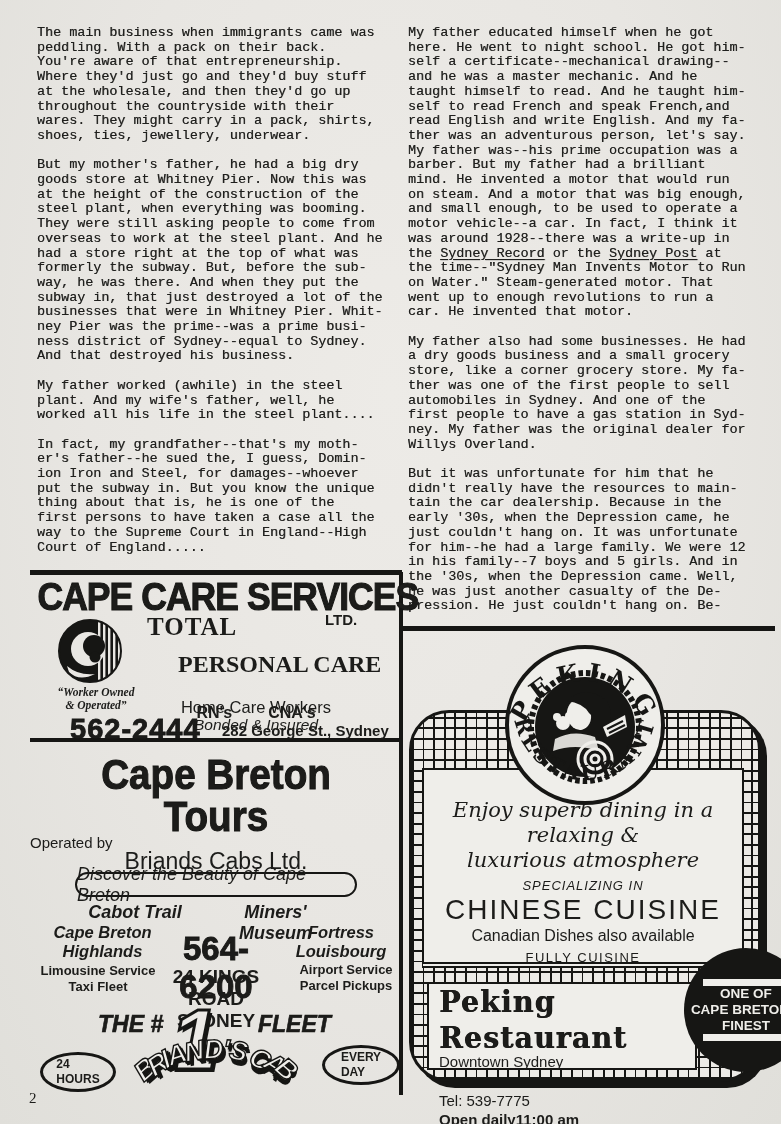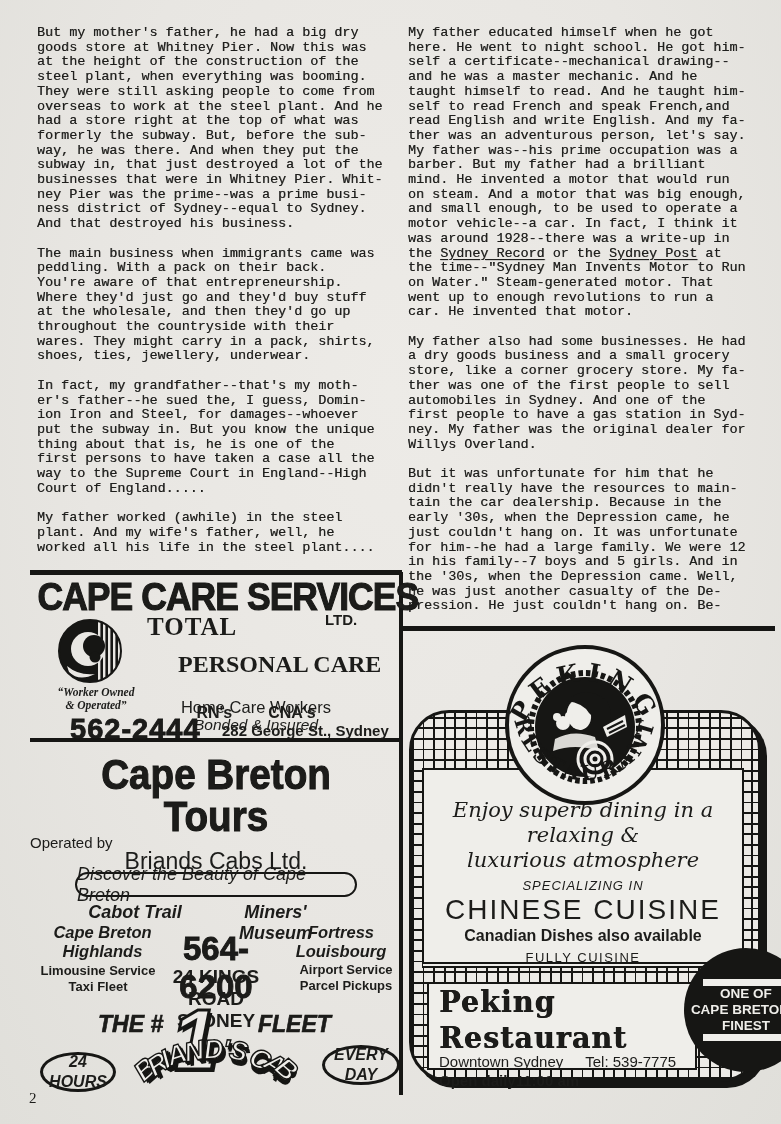--- a/index.html
+++ b/index.html
@@ -54,93 +54,93 @@
   .t-addr{position:absolute;left:120px;top:220px;width:132px;text-align:center;font-weight:bold;font-size:19px;line-height:1.15;white-space:pre-line;}
   .t-svcr{left:260px;top:216px;width:112px;}
   .t-fleet{position:absolute;top:265px;font-style:italic;font-weight:bold;font-size:23px;-webkit-text-stroke:0.6px #151513;}
   .t-fleet-pre{left:68px;} .t-fleet-post{left:228px;}
   .t-one{position:absolute;left:140px;top:253px;font-weight:bold;font-size:86px;line-height:0.95;font-style:italic;
     color:#eceae6;-webkit-text-stroke:3px #161614;text-shadow:3px 3px 0 #161614;}
   .t-arc{position:absolute;left:86px;top:288px;width:200px;display:flex;justify-content:center;align-items:flex-start;}
   .t-arc span{display:inline-block;font-style:italic;font-weight:bold;font-size:27px;color:#efeeea;
     -webkit-text-stroke:1.4px #151513;text-shadow:2px 3px 0 #151513,3px 5px 0 #151513;}
   .t-oval{position:absolute;border:3px solid #161614;border-radius:50%;display:flex;align-items:center;justify-content:center;
-    text-align:center;font-weight:bold;font-size:16px;line-height:1.25;white-space:pre-line;box-sizing:border-box;font-style:italic;}
+    text-align:left;font-weight:bold;font-size:12px;line-height:1.25;white-space:pre-line;box-sizing:border-box;}
   .t-oval-l{left:10px;top:306px;width:76px;height:40px;}
   .t-oval-r{left:292px;top:299px;width:78px;height:40px;}
   
   .ad-peking{position:absolute;left:403px;top:626px;width:372px;height:488px;border-top:5px solid #161614;box-sizing:border-box;}
   .p-grid{position:absolute;left:6px;top:79px;width:352px;height:372px;box-sizing:border-box;
     border:3px solid #161614;border-radius:40px;background-color:#eceae6;
     background-image:repeating-linear-gradient(0deg,#161614 0,#161614 1.8px,transparent 1.8px,transparent 10.6px),
                      repeating-linear-gradient(90deg,#161614 0,#161614 1.8px,transparent 1.8px,transparent 10.6px);
     box-shadow:6px 6px 0 #161614;}
   .p-white{position:absolute;left:19px;top:137px;width:322px;height:200px;background:#efeeea;
     border:2px solid #161614;border-bottom:6px double #161614;box-sizing:border-box;z-index:2;
     text-align:center;padding-top:28px;}
   .p-script{font-family:"DejaVu Serif",serif;font-style:italic;font-size:21px;line-height:25px;}
   .p-spec{font-style:italic;font-size:13px;letter-spacing:1px;margin-top:5px;}
   .p-cuisine{font-size:28px;letter-spacing:2px;margin-top:1px;}
-  .p-canadian{font-weight:bold;font-size:16px;margin-top:1px;}
+  .p-canadian{font-weight:normal;font-size:16px;margin-top:1px;}
   .p-licensed{font-size:13px;letter-spacing:1.5px;margin-top:5px;}
   .p-takeout{font-weight:bold;font-size:14.5px;margin-top:14px;}
   .p-cards{font-size:12.5px;margin-top:6px;}
   .p-logo{position:absolute;left:100px;top:12px;z-index:3;}
   .p-addrbox{position:absolute;left:24px;top:351px;width:270px;height:88px;background:#efeeea;
     border:2px solid #161614;box-sizing:border-box;z-index:3;padding:3px 0 0 10px;}
   .p-name{font-family:"DejaVu Serif",serif;font-weight:bold;font-size:28px;letter-spacing:1px;
     transform:scale(1.02,1.08);transform-origin:left;text-shadow:0.6px 0 0 #161614;}
   .p-street{font-size:15px;margin-top:3px;}
-  .p-cityrow{display:flex;gap:22px;font-size:15px;}
+  .p-cityrow{display:flex;gap:22px;font-size:15px;flex-direction:column;}
   .p-open{font-weight:bold;font-size:15px;margin-top:2px;}
   .p-badge{position:absolute;left:245px;top:317px;width:124px;height:124px;border-radius:50%;background:#161614;
     z-index:4;display:flex;flex-direction:column;align-items:center;justify-content:center;color:#efeeea;margin-left:36px;}
   .p-bar{width:86px;height:7px;background:#efeeea;}
   .p-badge-line{font-weight:bold;font-size:13.5px;line-height:16px;}
   .page-number{position:absolute;left:29px;top:1090px;font-family:"Liberation Serif",serif;font-size:15px;}
 </style>
 </head>
 <body>
 
 <div class="page">
 
   <div class="col col-left">
+    <p class="mono">The main business when immigrants came was
+peddling. With a pack on their back.
+You're aware of that entrepreneurship.
+Where they'd just go and they'd buy stuff
+at the wholesale, and then they'd go up
+throughout the countryside with their
+wares. They might carry in a pack, shirts,
+shoes, ties, jewellery, underwear.</p>
     <p class="mono">But my mother's father, he had a big dry
 goods store at Whitney Pier. Now this was
 at the height of the construction of the
 steel plant, when everything was booming.
 They were still asking people to come from
 overseas to work at the steel plant. And he
 had a store right at the top of what was
 formerly the subway. But, before the sub-
 way, he was there. And when they put the
 subway in, that just destroyed a lot of the
 businesses that were in Whitney Pier. Whit-
 ney Pier was the prime--was a prime busi-
 ness district of Sydney--equal to Sydney.
 And that destroyed his business.</p>
-    <p class="mono">The main business when immigrants came was
-peddling. With a pack on their back.
-You're aware of that entrepreneurship.
-Where they'd just go and they'd buy stuff
-at the wholesale, and then they'd go up
-throughout the countryside with their
-wares. They might carry in a pack, shirts,
-shoes, ties, jewellery, underwear.</p>
+    <p class="mono">My father worked (awhile) in the steel
+plant. And my wife's father, well, he
+worked all his life in the steel plant....</p>
     <p class="mono">In fact, my grandfather--that's my moth-
 er's father--he sued the, I guess, Domin-
 ion Iron and Steel, for damages--whoever
 put the subway in. But you know the unique
 thing about that is, he is one of the
 first persons to have taken a case all the
 way to the Supreme Court in England--High
 Court of England.....</p>
-    <p class="mono">My father worked (awhile) in the steel
-plant. And my wife's father, well, he
-worked all his life in the steel plant....</p>
   </div>
 
   <div class="col col-right">
     <p class="mono"><span>My father educated himself when he got
 here. He went to night school. He got him-
 self a certificate--mechanical drawing--
 and he was a master mechanic. And he
 taught himself to read. And he taught him-
 self to read French and speak French,and
 read English and write English. And my fa-

